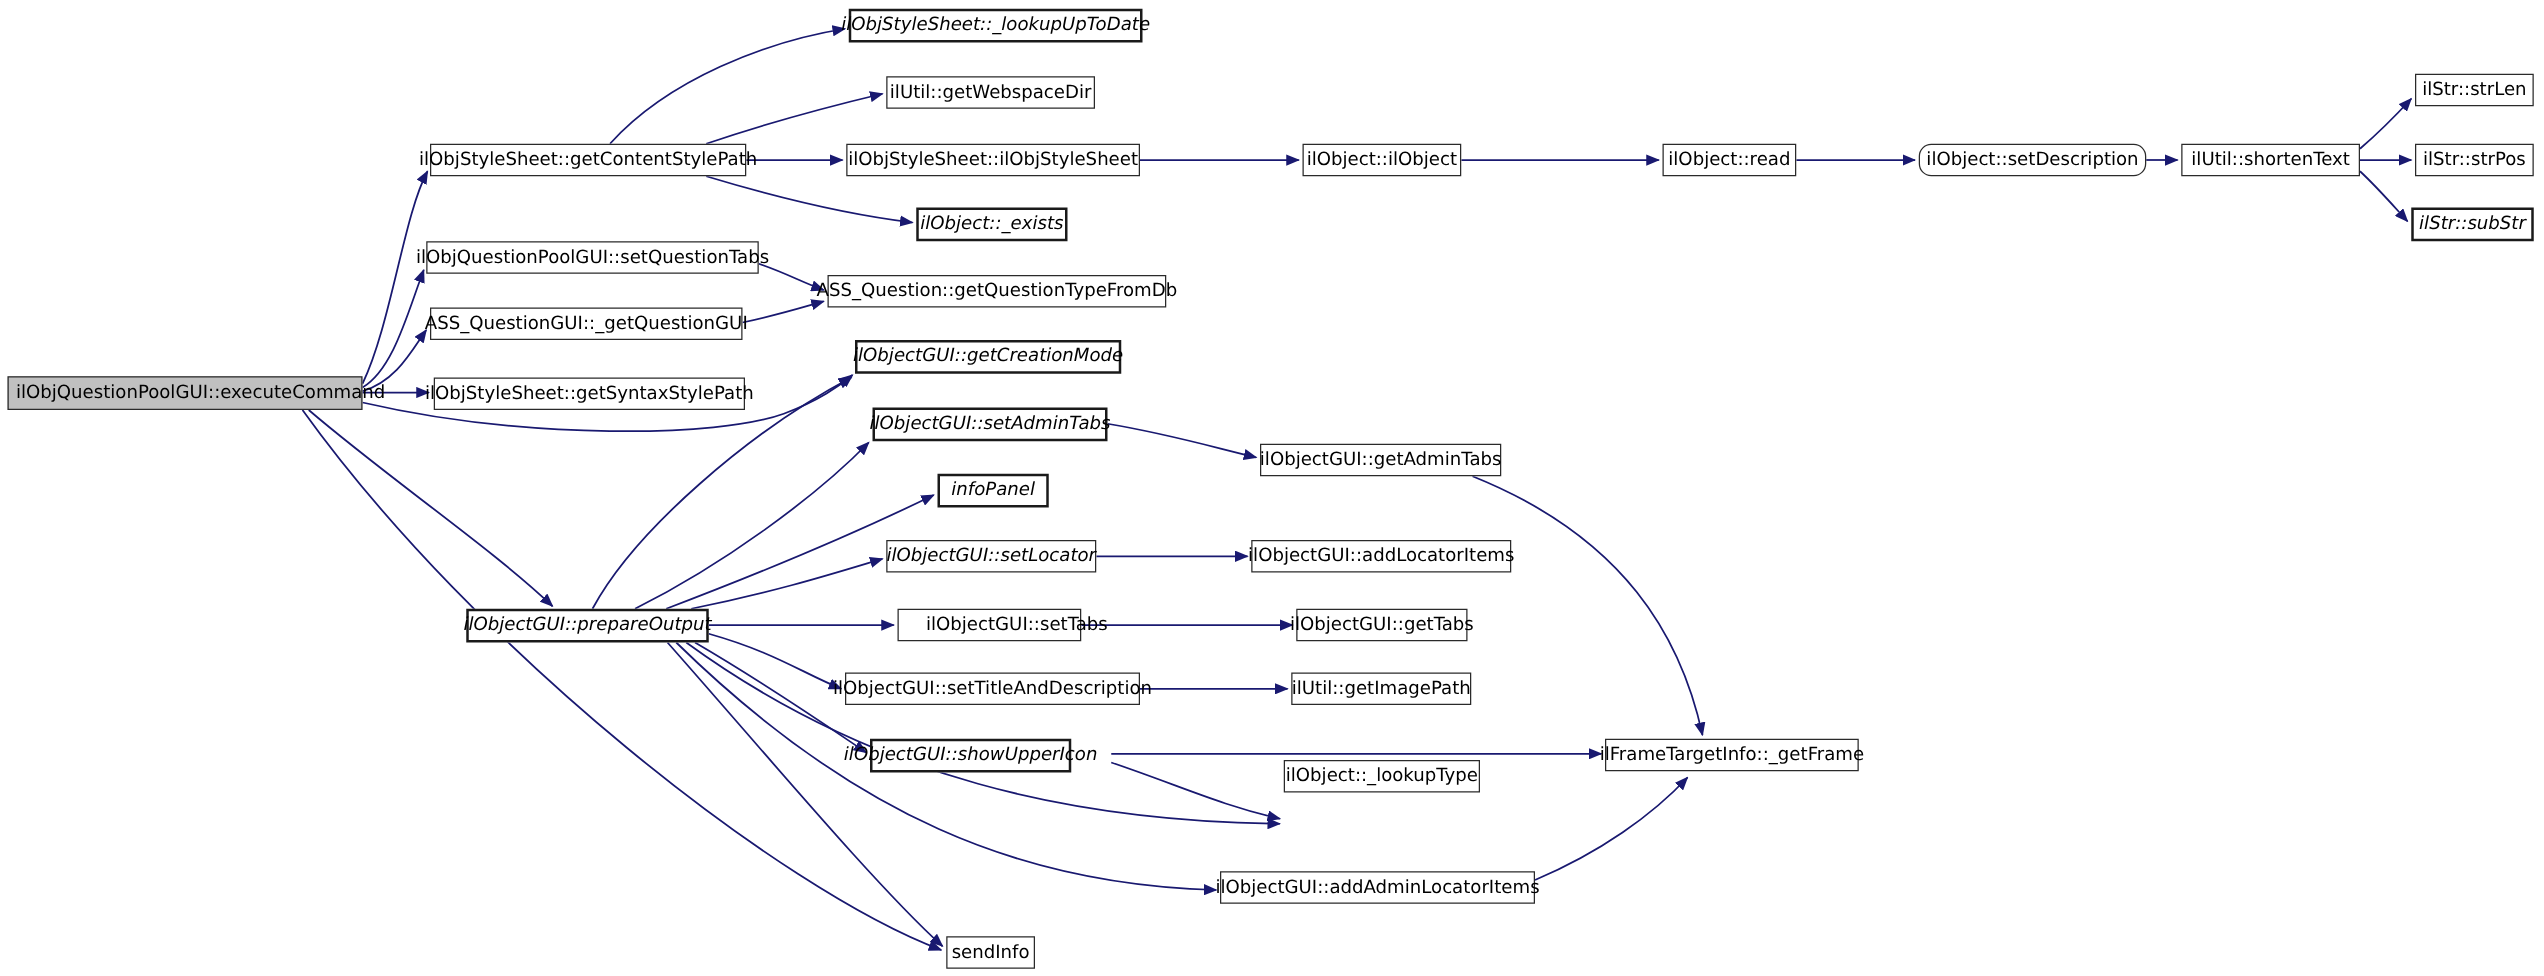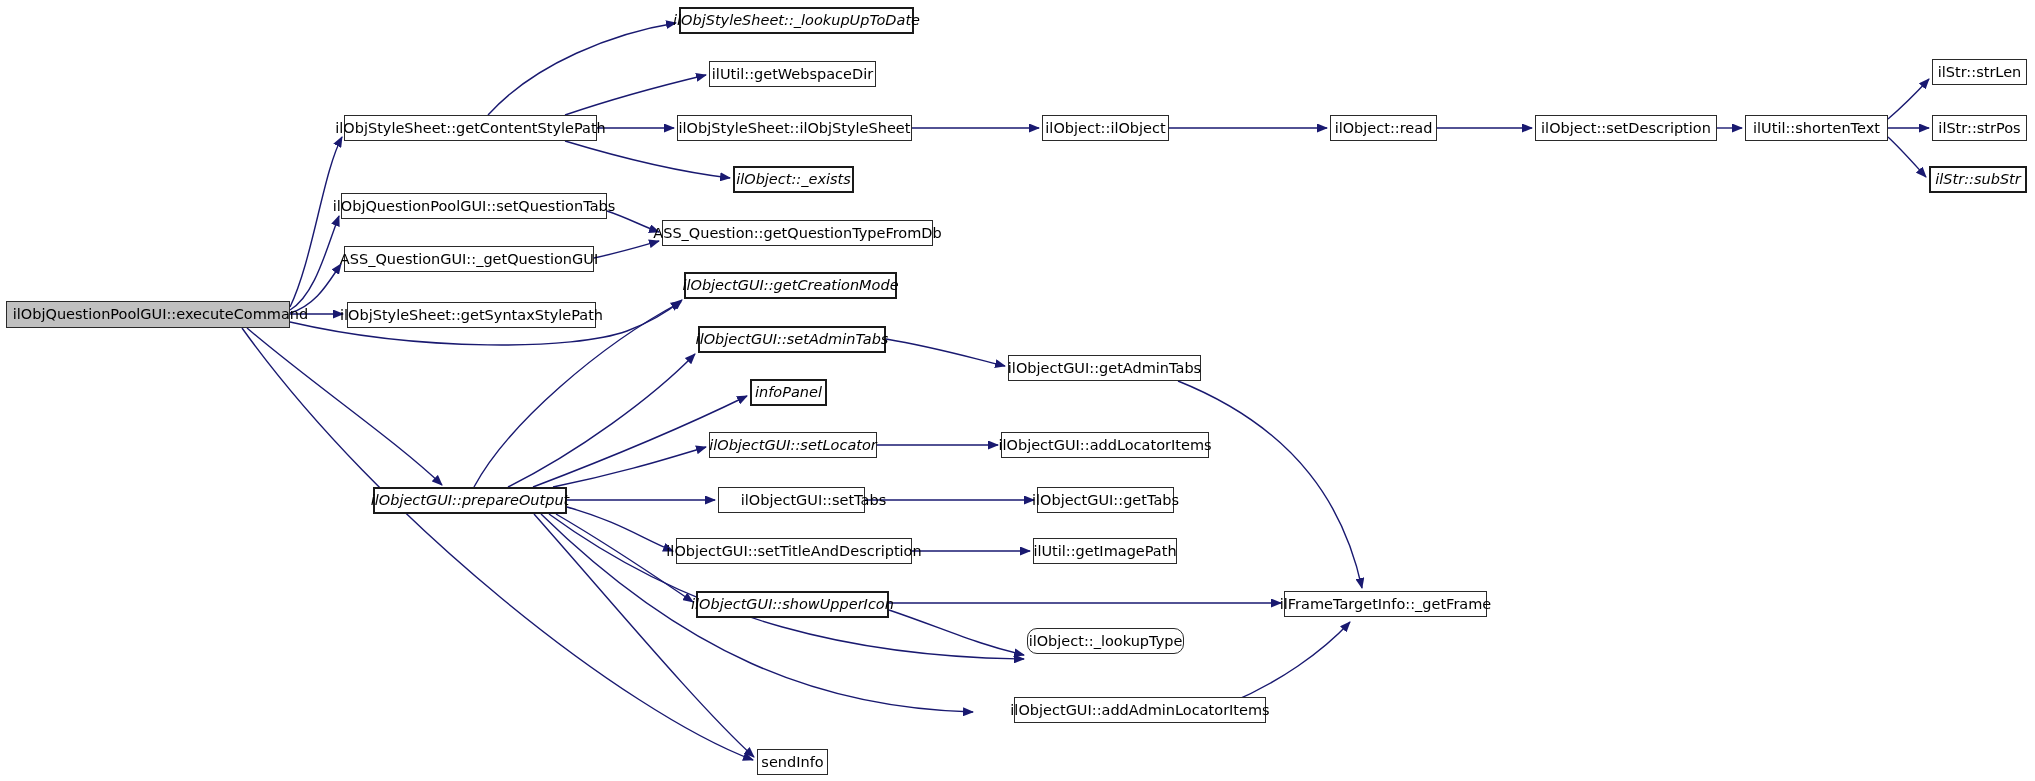--- a/index.html
+++ b/index.html
@@ -82,34 +82,34 @@
       <div class="node" style="left: 709px; top: 61px; width: 167px; height: 26px;">ilUtil::getWebspaceDir</div>
       <div class="node" style="left: 677px; top: 115px; width: 235px; height: 26px;">ilObjStyleSheet::ilObjStyleSheet</div>
       <div class="node bold" style="left: 733px; top: 166px; width: 121px; height: 27px;">ilObject::_exists</div>
       <div class="node" style="left: 341px; top: 193px; width: 266px; height: 26px;">ilObjQuestionPoolGUI::setQuestionTabs</div>
       <div class="node" style="left: 662px; top: 220px; width: 271px; height: 26px;">ASS_Question::getQuestionTypeFromDb</div>
       <div class="node" style="left: 344px; top: 246px; width: 250px; height: 26px;">ASS_QuestionGUI::_getQuestionGUI</div>
       <div class="node" style="left: 347px; top: 302px; width: 249px; height: 26px;">ilObjStyleSheet::getSyntaxStylePath</div>
       <div class="node bold" style="left: 684px; top: 272px; width: 213px; height: 27px;">ilObjectGUI::getCreationMode</div>
       <div class="node bold" style="left: 698px; top: 326px; width: 188px; height: 27px;">ilObjectGUI::setAdminTabs</div>
       <div class="node" style="left: 1008px; top: 355px; width: 193px; height: 26px;">ilObjectGUI::getAdminTabs</div>
-      <div class="node bold" style="left: 750px; top: 379px; width: 77px; height: 27px;">infoPanel</div>
+      <div class="node bold" style="left: 750px; top: 379px; width: 89px; height: 27px;">infoPanel</div>
       <div class="node" style="left: 709px; top: 432px; width: 168px; height: 26px; font-style: italic;">ilObjectGUI::setLocator</div>
       <div class="node" style="left: 1001px; top: 432px; width: 208px; height: 26px;">ilObjectGUI::addLocatorItems</div>
       <div class="node" style="left: 718px; top: 487px; width: 147px; height: 26px; padding-left: 44px;">ilObjectGUI::setTabs</div>
       <div class="node" style="left: 1037px; top: 487px; width: 137px; height: 26px;">ilObjectGUI::getTabs</div>
       <div class="node" style="left: 676px; top: 538px; width: 236px; height: 26px;">ilObjectGUI::setTitleAndDescription</div>
       <div class="node" style="left: 1033px; top: 538px; width: 144px; height: 26px;">ilUtil::getImagePath</div>
-      <div class="node bold" style="left: 696px; top: 591px; width: 193px; height: 27px;">ilObjectGUI::showUpperIcon</div>
+      <div class="node bold" style="left: 696px; top: 591px; width: 161px; height: 27px;">ilObjectGUI::showUpperIcon</div>
       <div class="node" style="left: 1284px; top: 591px; width: 203px; height: 26px;">ilFrameTargetInfo::_getFrame</div>
-      <div class="node" style="left: 1027px; top: 628px; width: 157px; height: 26px; border-radius: 10px;">ilObject::_lookupType</div>
-      <div class="node" style="left: 976px; top: 697px; width: 252px; height: 26px; margin-left: 38px;">ilObjectGUI::addAdminLocatorItems</div>
+      <div class="node" style="left: 1027px; top: 608px; width: 157px; height: 26px;">ilObject::_lookupType</div>
+      <div class="node" style="left: 976px; top: 697px; width: 252px; height: 26px;">ilObjectGUI::addAdminLocatorItems</div>
       <div class="node" style="left: 757px; top: 749px; width: 71px; height: 26px;">sendInfo</div>
       <div class="node bold" style="left: 373px; top: 487px; width: 194px; height: 27px;">ilObjectGUI::prepareOutput</div>
       <div class="node" style="left: 1042px; top: 115px; width: 127px; height: 26px;">ilObject::ilObject</div>
       <div class="node" style="left: 1330px; top: 115px; width: 107px; height: 26px;">ilObject::read</div>
-      <div class="node" style="left: 1535px; top: 115px; width: 182px; height: 26px;">ilObject::setDescription</div>
+      <div class="node" style="left: 1535px; top: 115px; width: 182px; height: 26px; border-radius: 10px;">ilObject::setDescription</div>
       <div class="node" style="left: 1745px; top: 115px; width: 143px; height: 26px;">ilUtil::shortenText</div>
       <div class="node" style="left: 1932px; top: 59px; width: 95px; height: 26px;">ilStr::strLen</div>
       <div class="node" style="left: 1932px; top: 115px; width: 95px; height: 26px;">ilStr::strPos</div>
       <div class="node bold" style="left: 1929px; top: 166px; width: 98px; height: 27px;">ilStr::subStr</div>
     </div>
 </div>
 
 </body></html>

